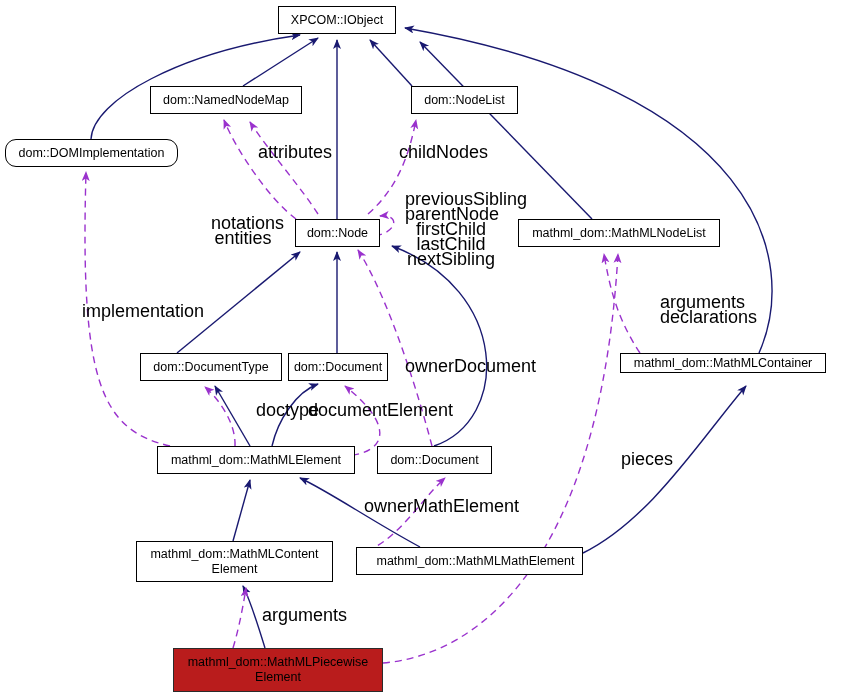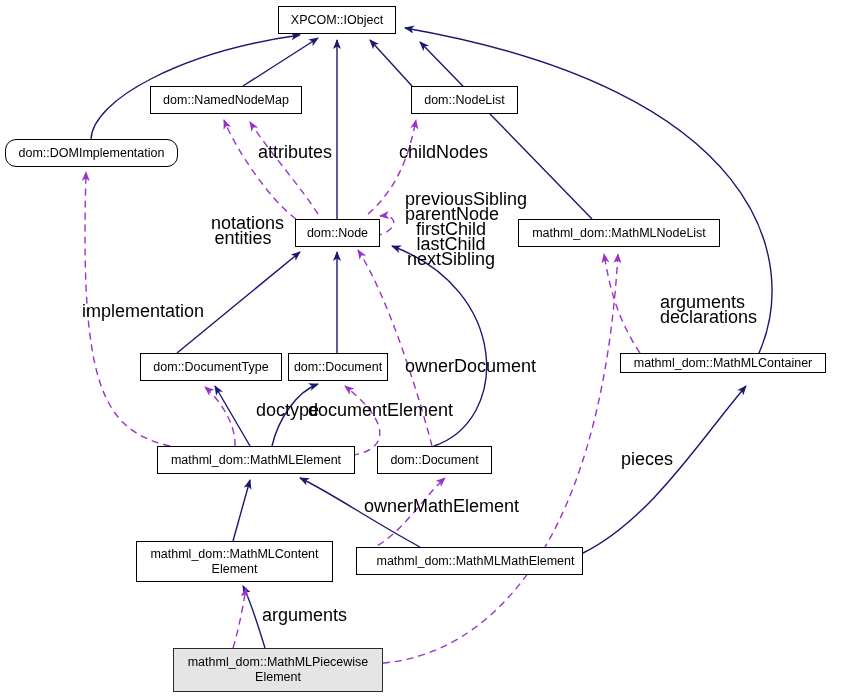--- a/index.html
+++ b/index.html
@@ -32,21 +32,21 @@
     line-height: 15px;
     display: flex;
     align-items: center;
     justify-content: center;
     text-align: center;
     white-space: pre-line;
     z-index: 5;
     padding: 0 5px;
   }
   .node-box.highlight {
-    background: #e5e5e5;
+    background: #b91c1c;
     border-color: #2b2b2b;
   }
   .edge-label {
     position: absolute;
     font-size: 18px;
     line-height: 15px;
     color: #000000;
     white-space: pre-line;
     text-align: center;
     z-index: 6;

